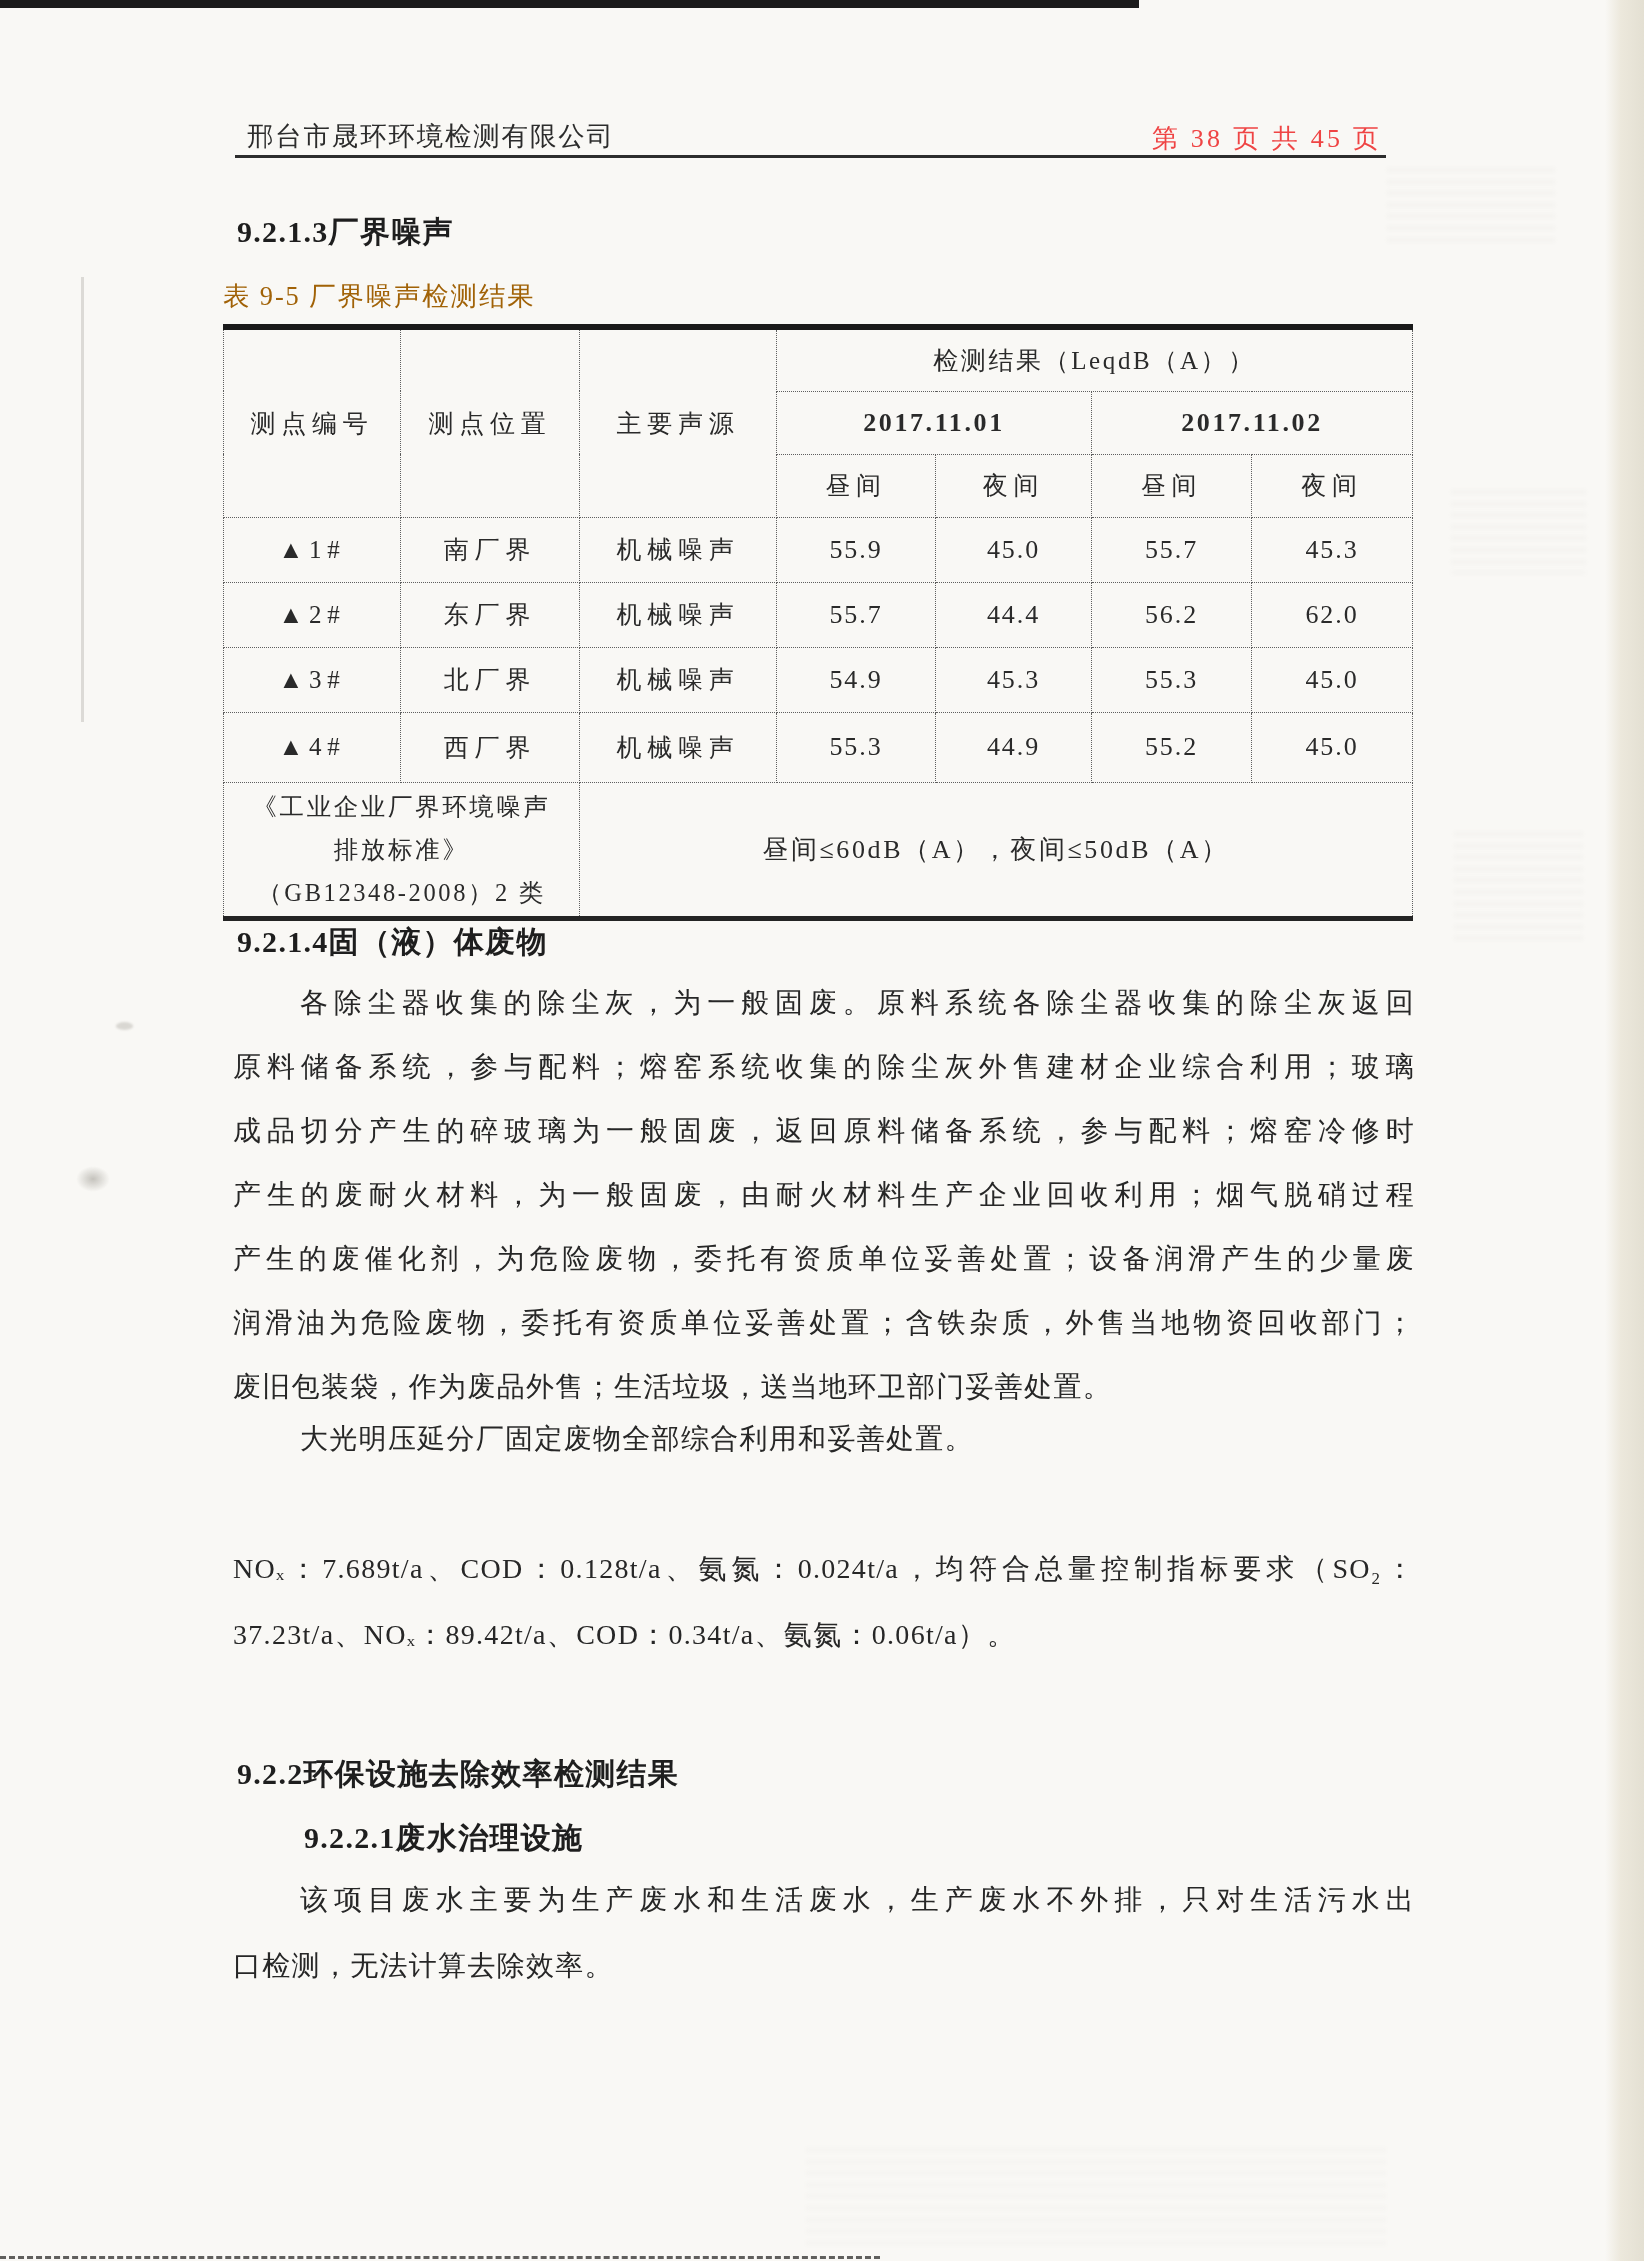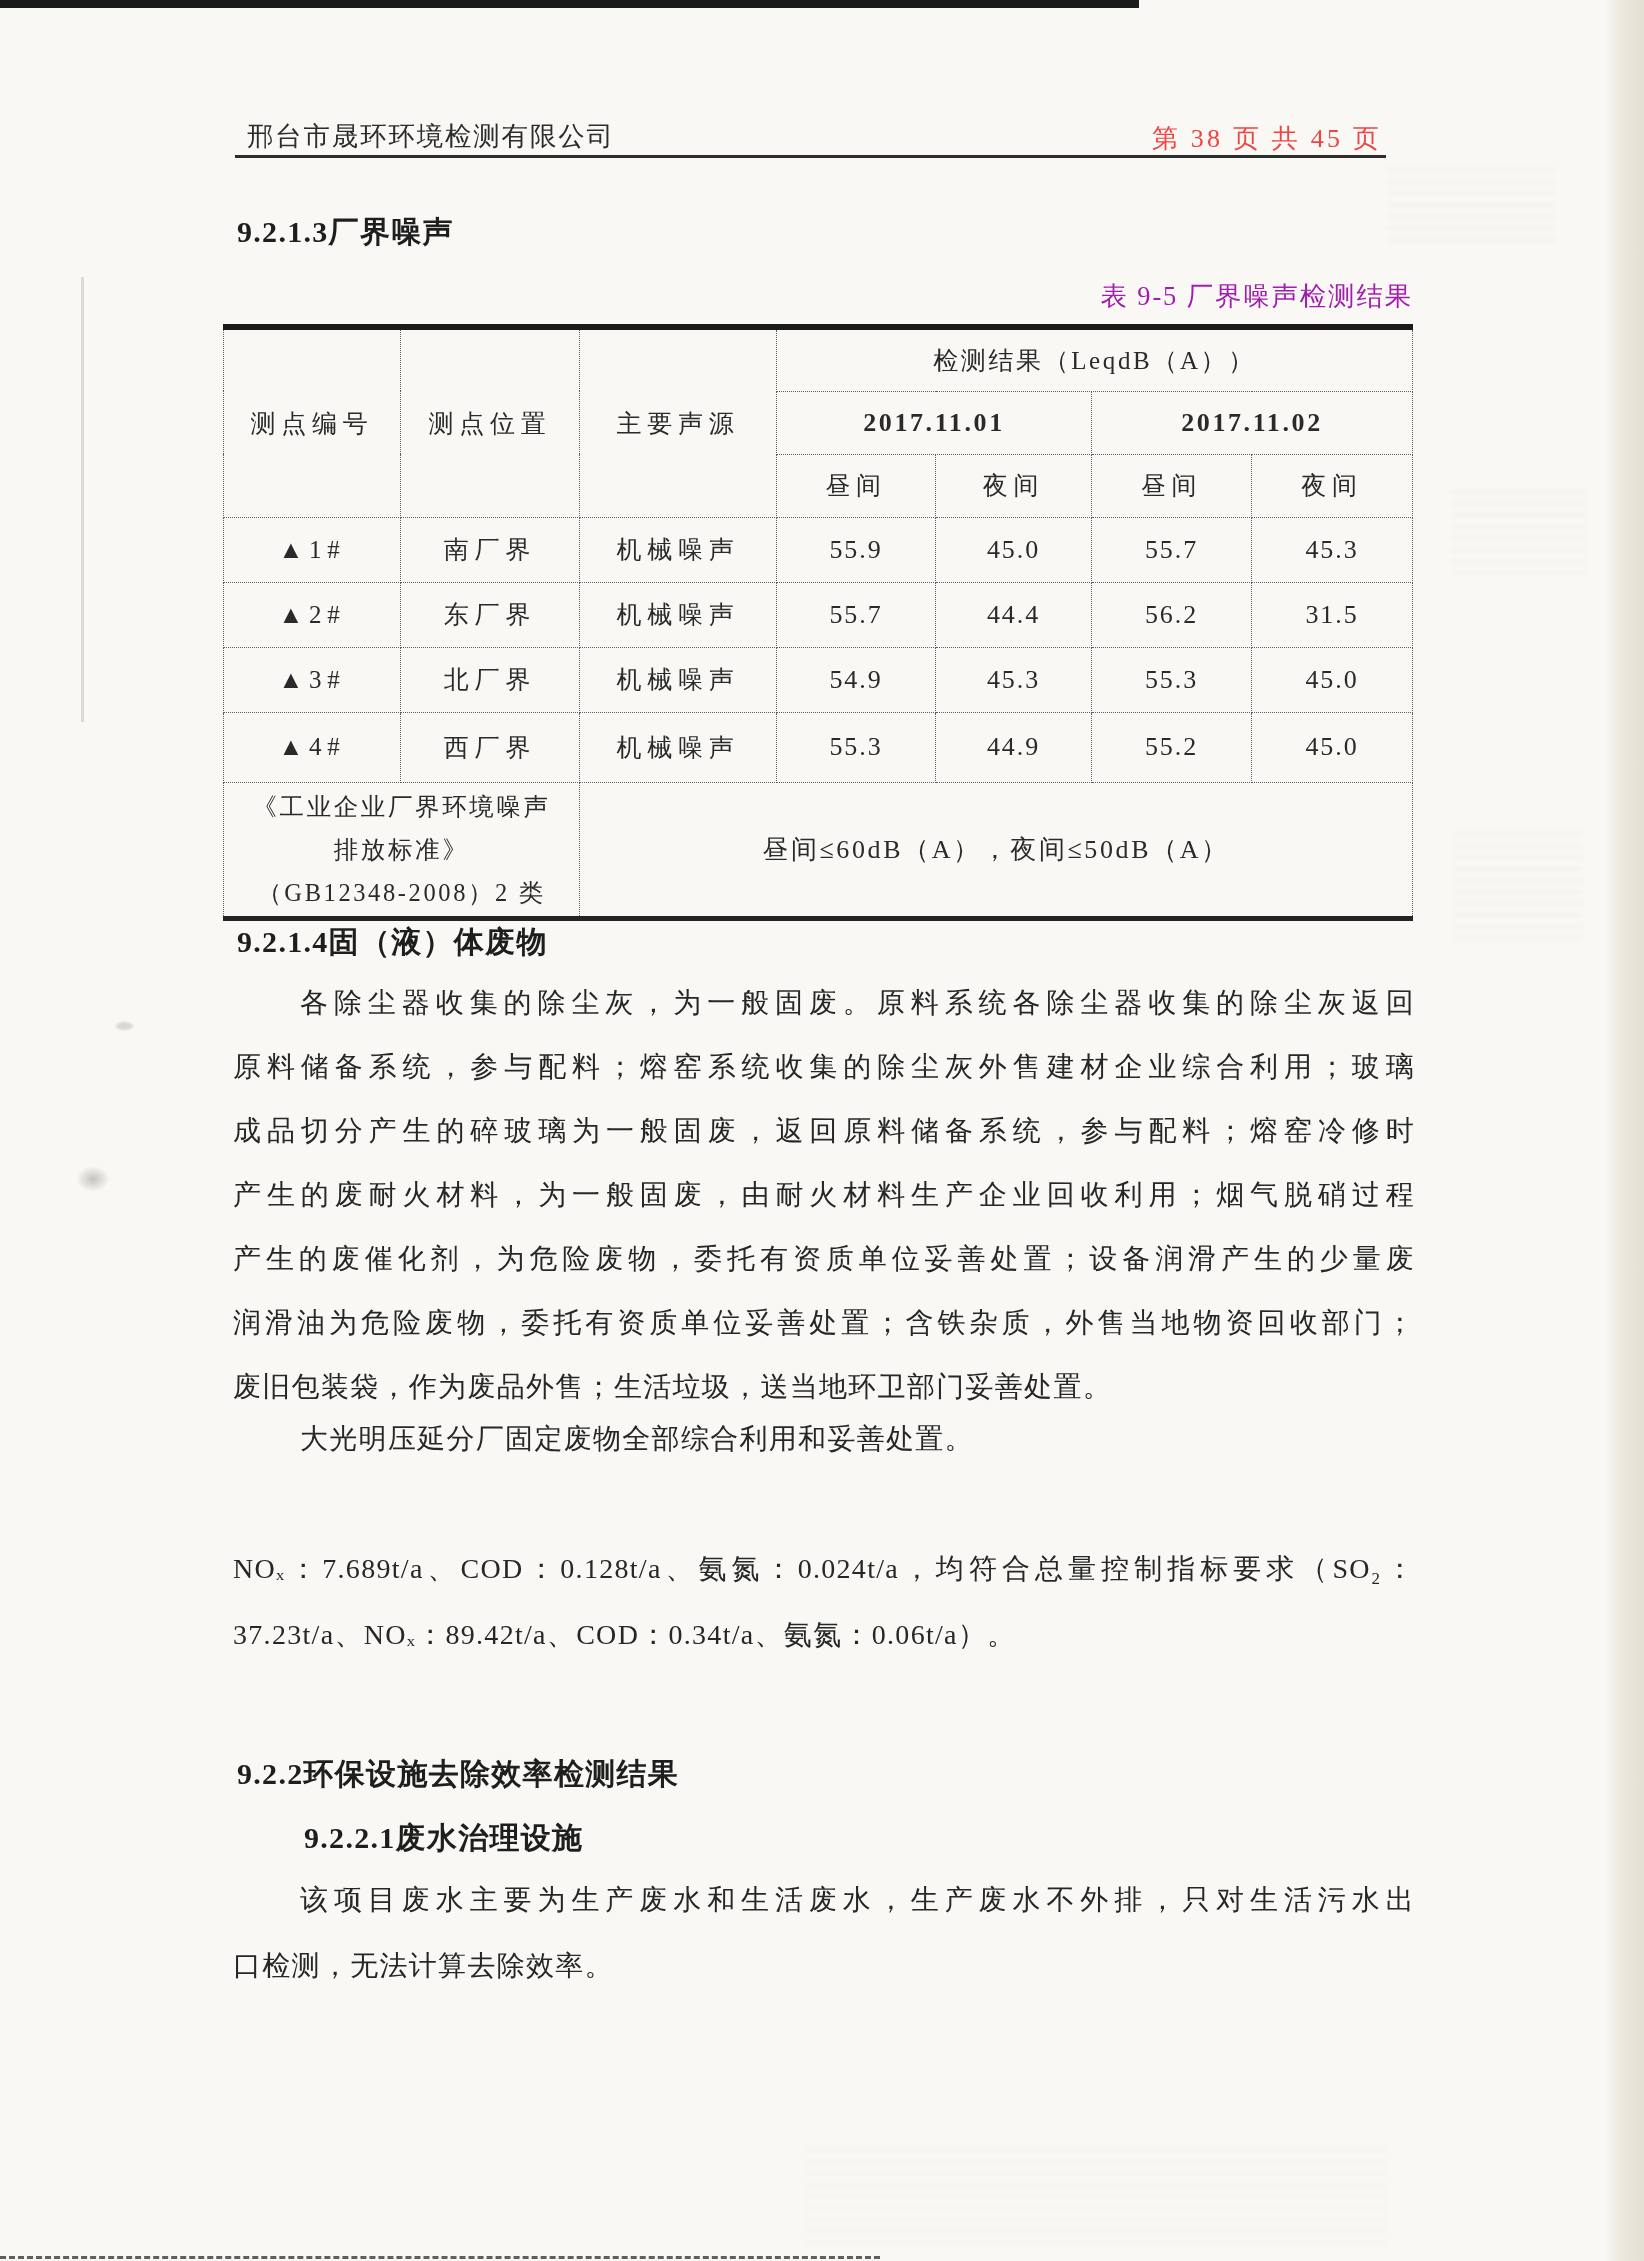--- a/index.html
+++ b/index.html
@@ -32,22 +32,22 @@
   .hdr-company{position:absolute;left:247px;top:119px;font-size:26.4px;letter-spacing:1.9px;color:#2c2c2c;}
   .hdr-page{position:absolute;right:263px;top:121px;font-size:26px;letter-spacing:3.2px;color:#ef4444;}
   .hdr-rule{position:absolute;left:235px;top:155px;width:1151px;height:3.2px;background:#2d2d2d;}
   
   .sec-title{position:absolute;font-size:30px;font-weight:700;letter-spacing:1.3px;color:#1e1e1e;white-space:nowrap;}
   .t9213{left:237px;top:212px;}
   .t9214{left:237px;top:922px;}
   .t9215{left:237px;top:1485px;}
   .t922 {left:237px;top:1754px;}
   .t9221{left:304px;top:1818px;}
-  .tbl-caption{position:absolute;left:223px;top:279px;width:1190px;text-align:right;
-    font-size:26.4px;letter-spacing:1.9px;color:#a21caf;}
+  .tbl-caption{position:absolute;left:223px;top:279px;width:1190px;text-align:left;
+    font-size:26.4px;letter-spacing:1.9px;color:#a16207;}
   
   table.noise{
     position:absolute;left:223px;top:324px;width:1190px;
     border-collapse:collapse;table-layout:fixed;
     border-top:6.4px solid #1a1a1a;
     border-bottom:5.2px solid #242424;
     border-left:1.3px dotted #7a7a7a;
     border-right:1.3px dotted #7a7a7a;
     font-size:25px;color:#2a2a2a;
   }
@@ -135,21 +135,21 @@
       <td class="num">55.7</td>
       <td class="num">45.3</td>
     </tr>
     <tr class="rd2">
       <td class="tri">▲2#</td>
       <td>东厂界</td>
       <td>机械噪声</td>
       <td class="num">55.7</td>
       <td class="num">44.4</td>
       <td class="num">56.2</td>
-      <td class="num">31.5</td>
+      <td class="num">62.0</td>
     </tr>
     <tr class="rd3">
       <td class="tri">▲3#</td>
       <td>北厂界</td>
       <td>机械噪声</td>
       <td class="num">54.9</td>
       <td class="num">45.3</td>
       <td class="num">55.3</td>
       <td class="num">45.0</td>
     </tr>

